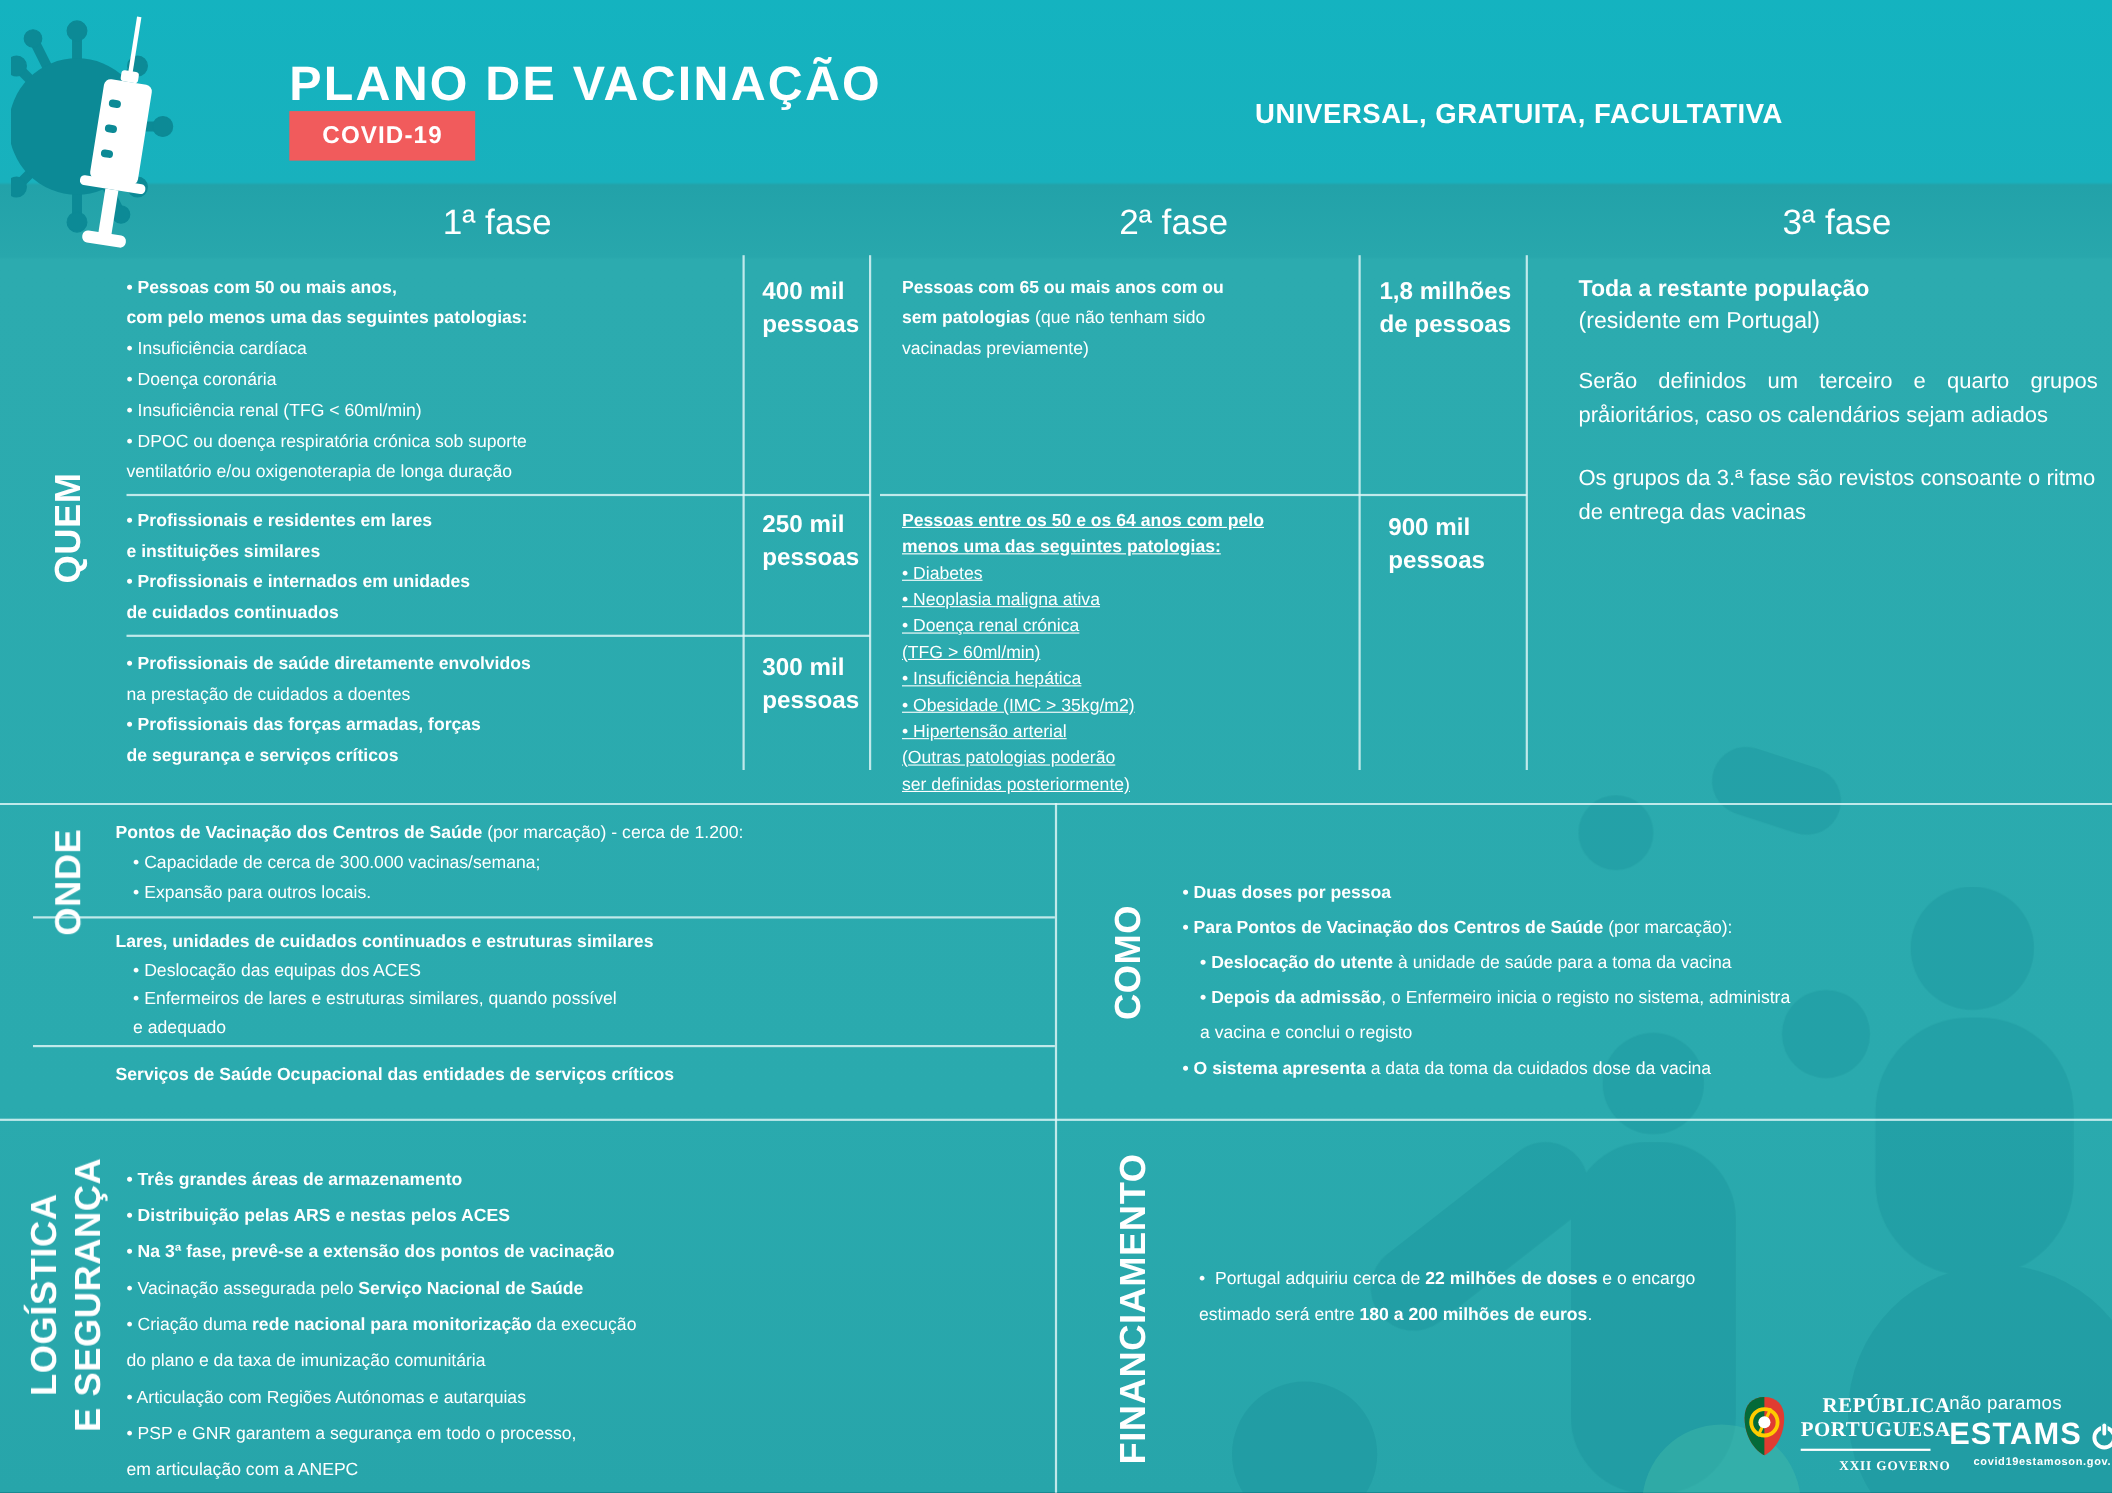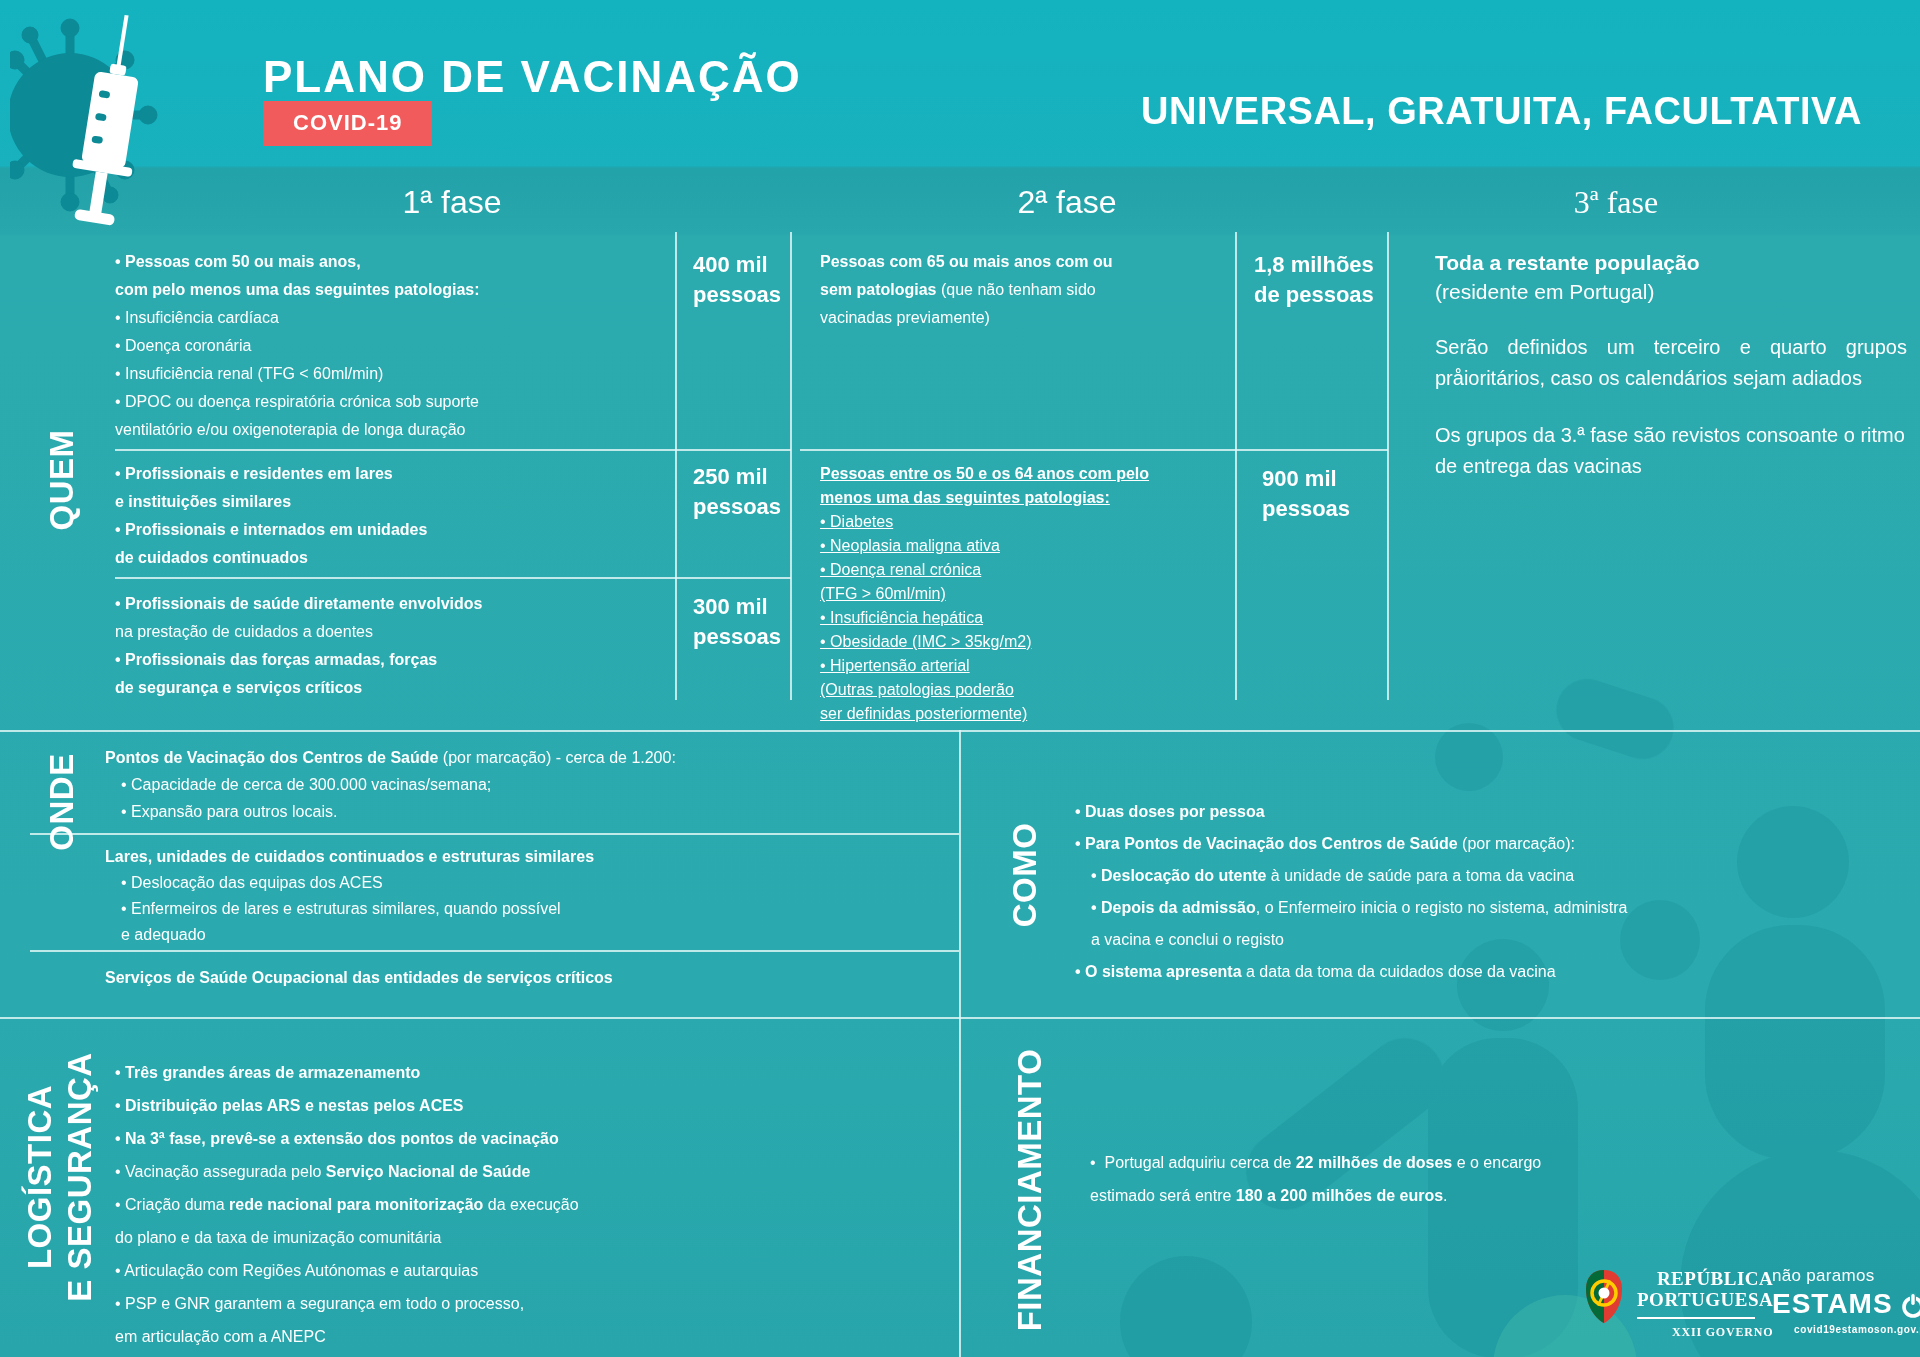--- a/index.html
+++ b/index.html
@@ -10,21 +10,21 @@
   }
   .abs{position:absolute;}
   svg{display:block;}
   
   .hline,.vline{position:absolute;background:rgba(226,247,248,.82);}
   .hline{height:2px;}
   .vline{width:2px;}
   
   .title{font-size:44px;font-weight:700;letter-spacing:2px;}
   .badge{display:inline-block;background:#f15b5c;padding:9px 30px 10px 30px;font-size:22px;font-weight:700;letter-spacing:1px;}
-  .tagline{font-size:38px;font-weight:700;letter-spacing:.5px;}
+  .tagline{font-size:25px;font-weight:700;letter-spacing:.5px;}
   .phase{font-size:32px;text-align:center;width:220px;}
   
   .rot{transform:rotate(-90deg);transform-origin:center;text-align:center;font-weight:700;font-size:33px;letter-spacing:.5px;line-height:40px;white-space:nowrap;}
   
   .tb{font-size:16px;}
   .tb .ln{white-space:pre-wrap;}
   .tb .b, .b{font-weight:700;}
   .tb .ind{padding-left:16px;}
   .lh24 .ln{line-height:24px;text-decoration:underline;}
   .lh26 .ln{line-height:26px;}
@@ -107,21 +107,21 @@
   </svg>
 
   <div class="abs title" style="left:263px;top:52px;">PLANO DE VACINAÇÃO</div>
   <div class="abs" style="left:263px;top:101px;">
     <span class="badge">COVID-19</span>
   </div>
   <div class="abs tagline" style="left:1141px;top:90px;">UNIVERSAL, GRATUITA, FACULTATIVA</div>
 
   <div class="abs phase" style="left:342px;top:184px;">1ª fase</div>
   <div class="abs phase" style="left:957px;top:184px;">2ª fase</div>
-  <div class="abs phase" style="left:1506px;top:184px;font-family:Liberation Serif, serif;">3ª fase</div>
+  <div class="abs phase" style="left:1560px;top:184px;">3ª fase</div>
 
   <div class="vline" style="left:675px;top:232px;height:468px;"></div>
   <div class="vline" style="left:790px;top:232px;height:468px;"></div>
   <div class="vline" style="left:1235px;top:232px;height:468px;"></div>
   <div class="vline" style="left:1387px;top:232px;height:468px;"></div>
   <div class="hline" style="left:115px;top:449px;width:676px;"></div>
   <div class="hline" style="left:115px;top:577px;width:676px;"></div>
   <div class="hline" style="left:800px;top:449px;width:588px;"></div>
 
   <div class="hline" style="left:0;top:730px;width:1920px;"></div>

